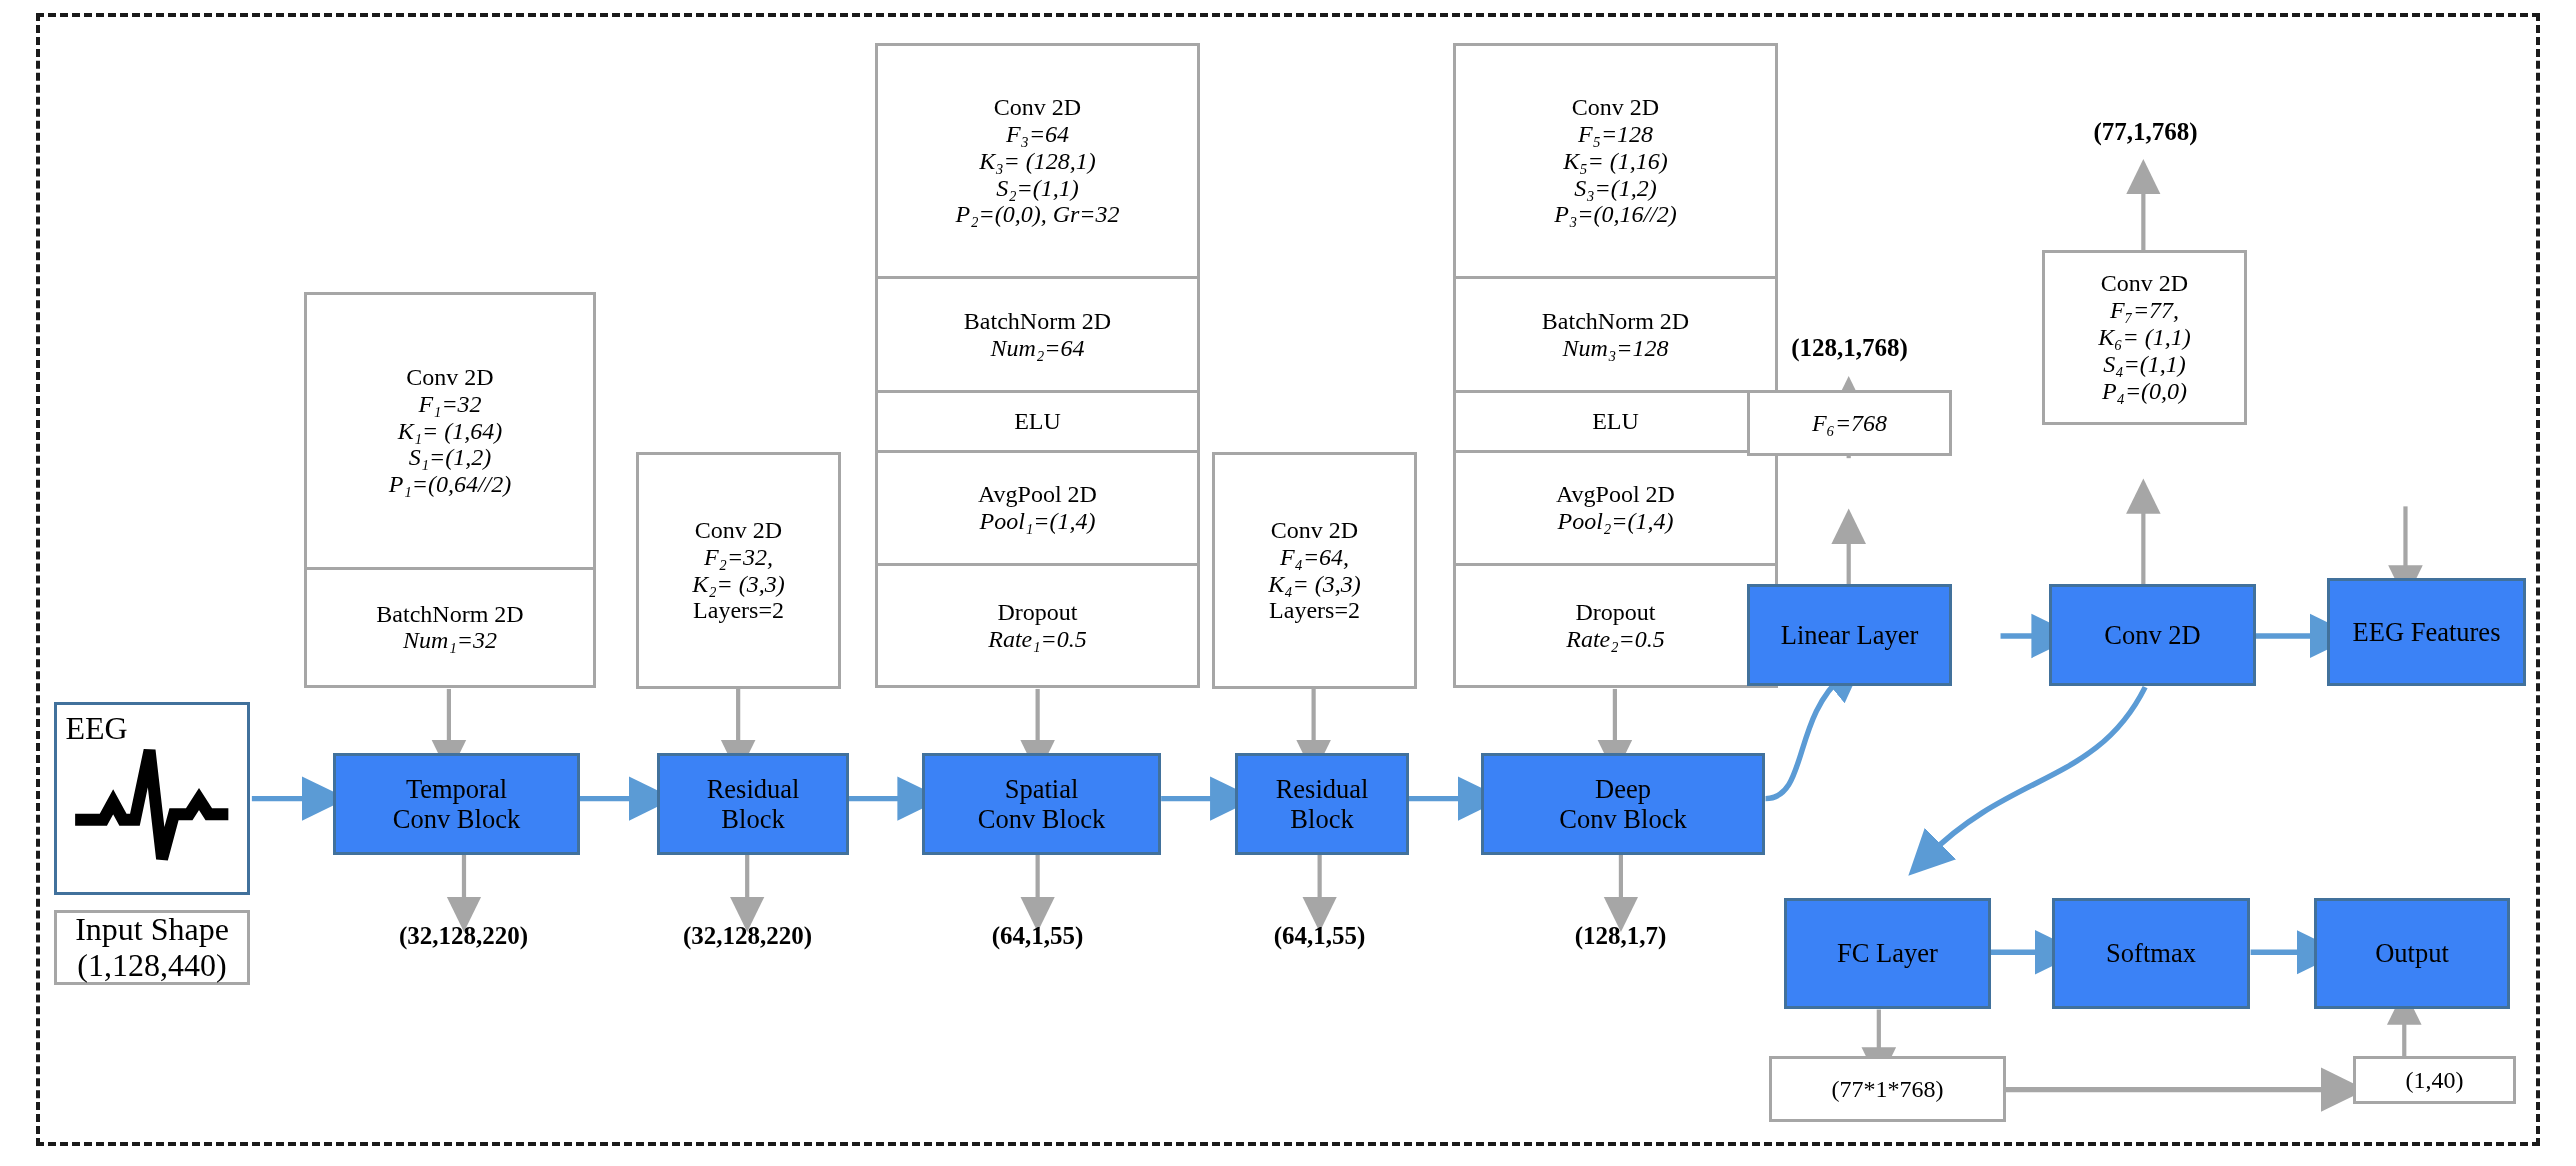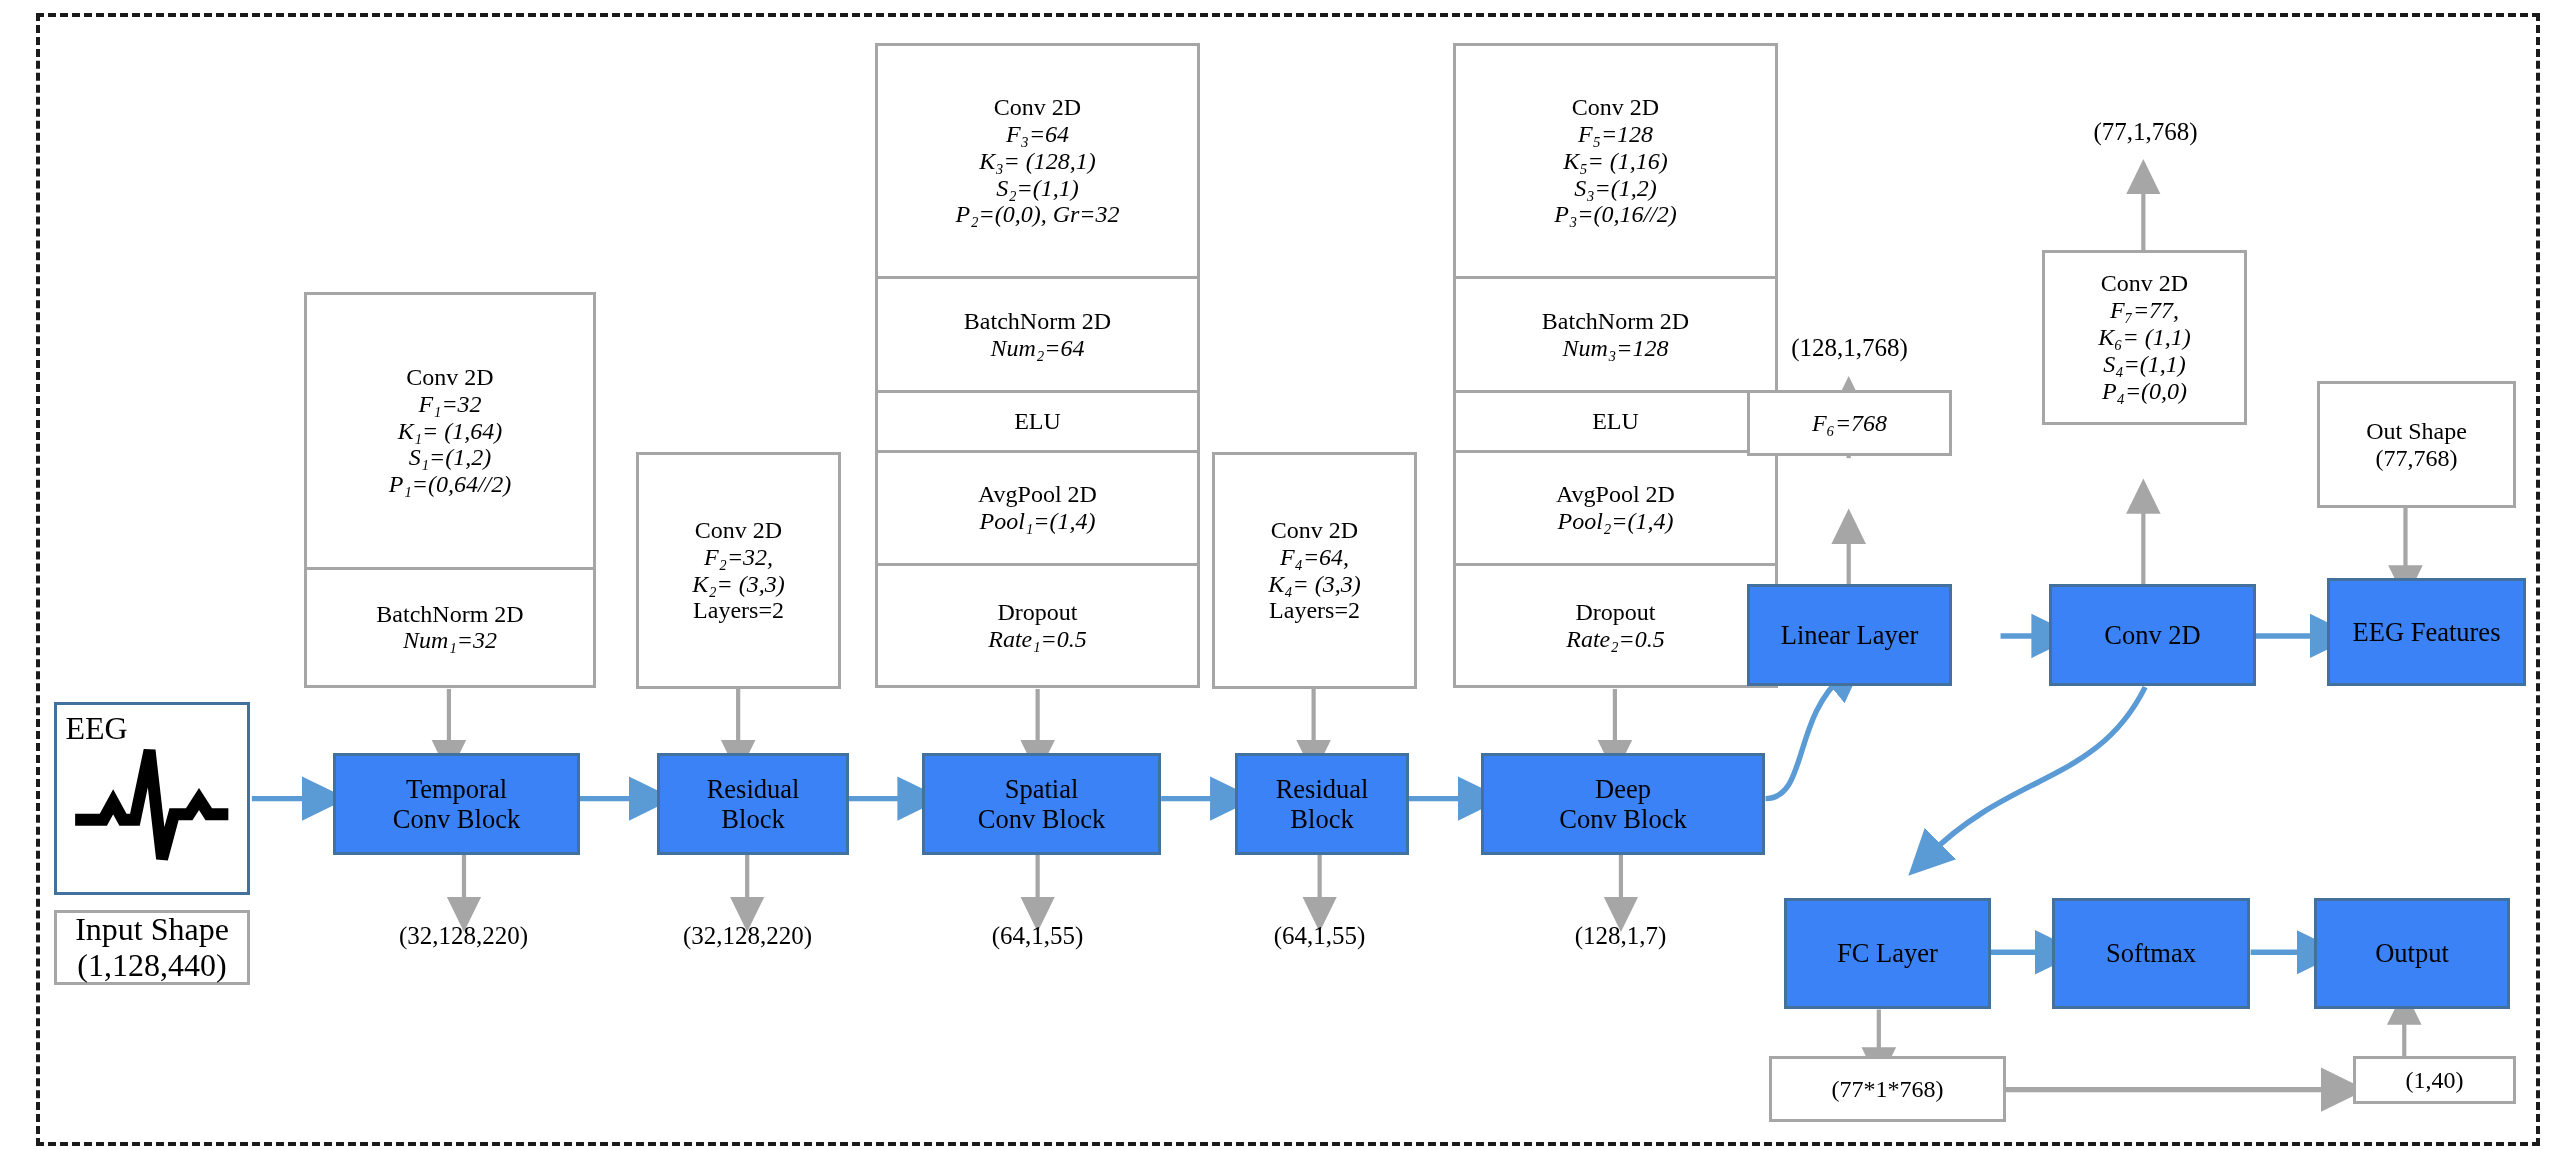--- a/index.html
+++ b/index.html
@@ -53,20 +53,21 @@
     color:#000;
     font-size:26.5px;
     line-height:1.15;
   }
   .plain{
     position:absolute;
     text-align:center;
     font-size:25px;
     line-height:1.1;
     white-space:nowrap;
+    font-weight:bold;
   }
   .imgbox{
     position:absolute;
     box-sizing:border-box;
     background:#ffffff;
     border:3px solid #41719c;
   }
   .eeg-label{
     position:absolute;
     left:8.4px;top:4.8px;
@@ -350,24 +351,20 @@
       <span class="ln it">K₆= (1,1)</span>
       <span class="ln it">S₄=(1,1)</span>
       <span class="ln it">P₄=(0,0)</span>
     </div>
   </div>
 
   <div class="bbox" style="left:2049px;top:584px;width:207px;height:102px;">
     <span>Conv 2D</span>
   </div>
 
-  <div class="gbox" style="left:2317px;top:381px;width:199px;height:127px;">
-    <span class="ln">Out Shape</span>
-    <span class="ln">(77,768)</span>
-  </div>
 
   <div class="bbox" style="left:2327px;top:578px;width:199px;height:108px;">
     <span>EEG Features</span>
   </div>
 
   <div class="bbox" style="left:2052px;top:898px;width:198px;height:111px;">
     <span>Softmax</span>
   </div>
   <div class="bbox" style="left:1784px;top:898px;width:207px;height:111px;">
     <span>FC Layer</span>

